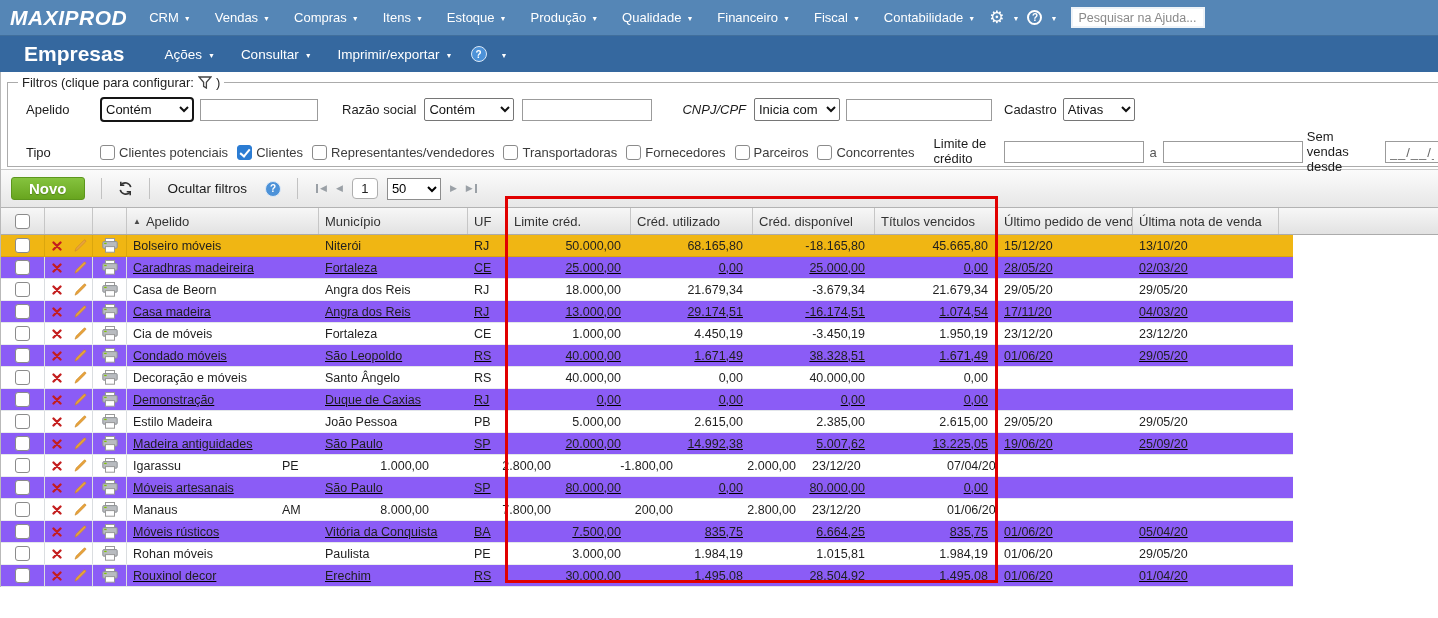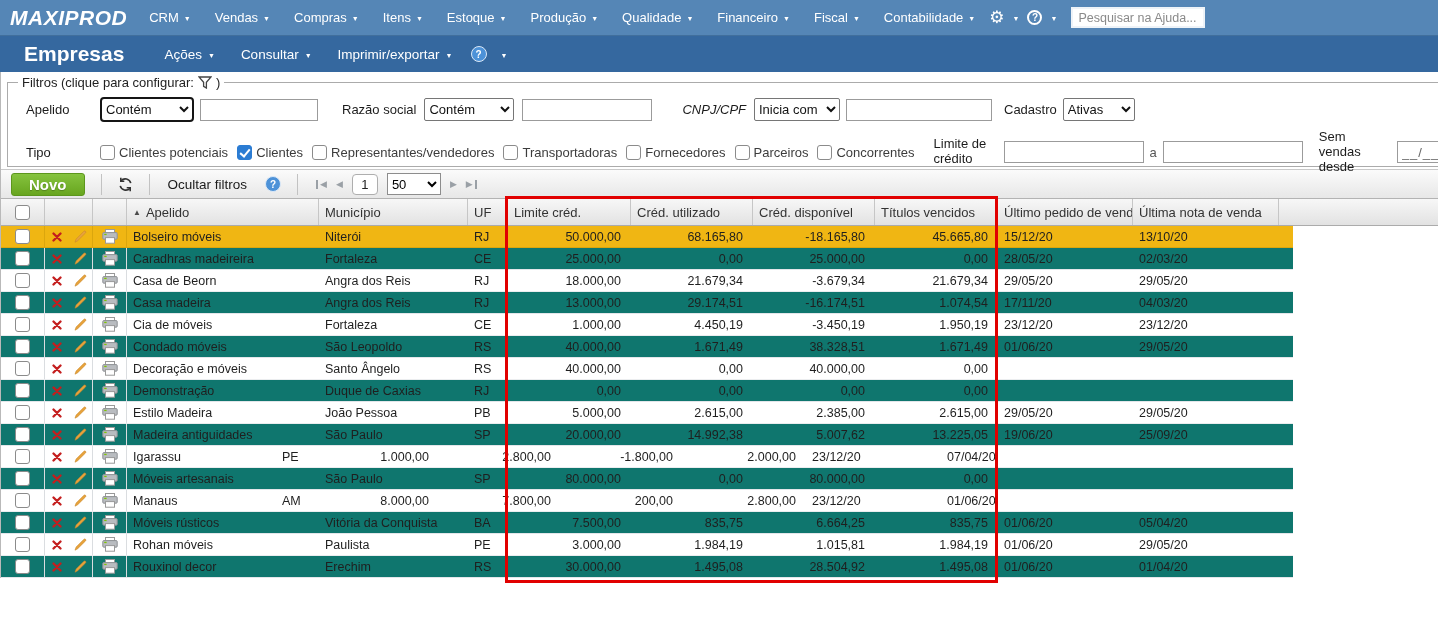--- a/index.html
+++ b/index.html
@@ -55,46 +55,46 @@
   .cb-list { display:flex; align-items:center; flex-wrap:nowrap; }
   .cb-item { display:flex; align-items:center; gap:4px; margin-right:9px; cursor:pointer; white-space:nowrap; color:#3c3c3c; }
   .cb { display:inline-block; width:15px; height:15px; background:#fff; border:1px solid #8b8b8b;
     border-radius:3px; flex:0 0 auto; position:relative; }
   .cb.checked { background:#2b7cd3; border-color:#2b7cd3; }
   .cb.checked::after { content:""; position:absolute; left:4px; top:1px; width:4px; height:8px;
     border:solid #fff; border-width:0 2px 2px 0; transform:rotate(40deg); }
   .lab-2line { width:62px; line-height:1.15; margin-left:10px; }
   .in-lim { width:140px; margin-left:8px; background:#fff; }
   .lab-a { margin:0 6px; color:#555; }
-  .lab-semvendas { width:72px; line-height:1.15; margin-left:16px; }
+  .lab-semvendas { width:72px; line-height:1.15; margin-left:4px; }
   .in-date { width:54px; margin-left:6px; text-align:center; color:#666; letter-spacing:1px; }
 
   
-  .toolbar { height:30px; background:linear-gradient(#fbfbfb,#e7e7e7); border-top:1px solid #c9c9c9;
+  .toolbar { height:39px; background:linear-gradient(#fbfbfb,#e7e7e7); border-top:1px solid #c9c9c9;
     border-bottom:1px solid #b3b3b3; display:flex; align-items:center; padding:1px 10px; gap:16px; font-size:13.5px; }
   .btn-novo { background:linear-gradient(#85c33e,#68a51f); color:#fff; font-weight:bold; font-size:15px;
     border:1px solid #5c961c; border-radius:3px; padding:2px 17px; cursor:pointer; text-shadow:0 1px 1px rgba(0,0,0,.25); }
   .vsep { width:1px; height:21px; background:#c2c2c2; }
   .tool-lbl { color:#1a1a1a; cursor:pointer; padding:0 2px; }
   .pager { display:flex; align-items:center; gap:9px; margin-left:2px; color:#98a0a6; }
   .pg-ic { font-size:9px; color:#9aa0a6; cursor:pointer; line-height:1; }
   .pg-bar-l { border-left:2px solid #9aa0a6; padding-left:2px; }
   .pg-bar-r { border-right:2px solid #9aa0a6; padding-right:2px; }
   .pg-num { border:1px solid #aeaeae; border-radius:4px; background:#fff; min-width:26px; height:21px;
     display:inline-flex; align-items:center; justify-content:center; font-size:13px; color:#222; }
   .pg-size { width:54px; height:22px; font-size:13px; border:1px solid #8d8d8d; background:#fff; }
 
   
   .thead { display:flex; height:27px; background:linear-gradient(#f7f7f7,#e2e2e2);
     border-bottom:1px solid #ababab; font-size:13px; color:#333; align-items:stretch; width:1438px; }
   .th { display:flex; align-items:center; padding-left:6px; border-right:1px solid #c6c6c6; overflow:hidden; white-space:nowrap; }
   .th.no-r { border-right:none; }
   .tbody { width:1292px; }
   .tr { display:flex; height:22px; align-items:stretch; background:#fff; border-bottom:1px solid #ebedef; }
-  .tr.stripe { background:#0f766e; border-bottom-color:#e3e6ea; }
+  .tr.stripe { background:#8b5cf6; border-bottom-color:#e3e6ea;text-decoration:underline; }
   .tr.selected { background:#f0b613; border-bottom-color:#dba60d; }
   .td { display:flex; align-items:center; padding-left:6px; font-size:12.5px; color:#1f1f1f;
     overflow:hidden; white-space:nowrap; }
   .cell-center { justify-content:center; padding-left:0; }
   .num { justify-content:flex-end; padding-right:10px; }
   .icon-sep { border-right:1px solid #dadde0; }
   .tr.selected .icon-sep { border-right-color:#dba60d; }
   .w-check{width:44px} .w-del{width:24px} .w-edit{width:24px} .w-print{width:34px}
   .w-apelido{width:192px} .w-mun{width:149px} .w-uf{width:40px}
   .w-lim{width:123px} .w-util{width:122px} .w-disp{width:122px} .w-tit{width:123px}

